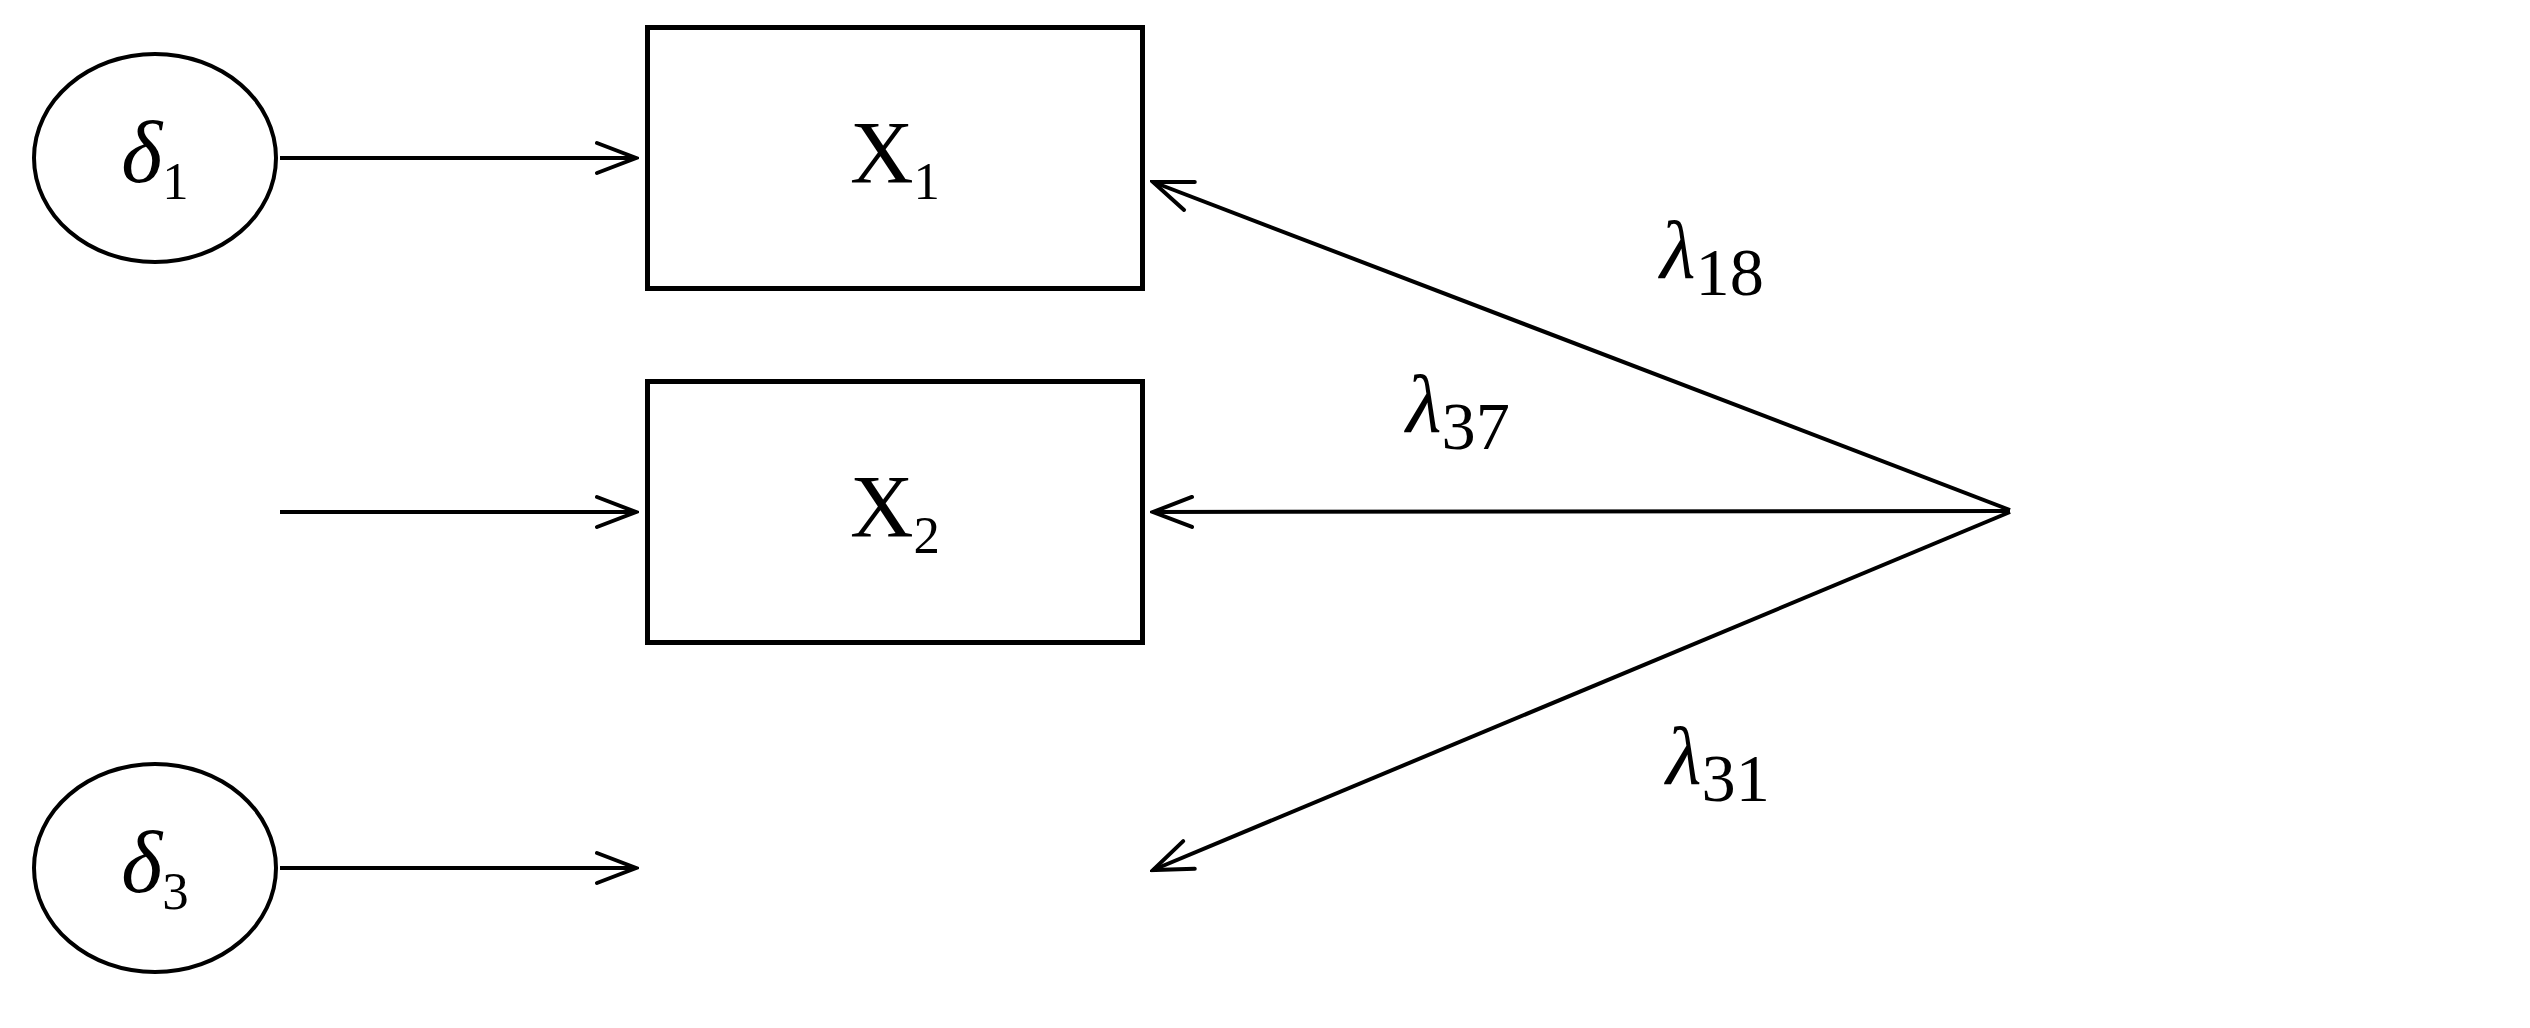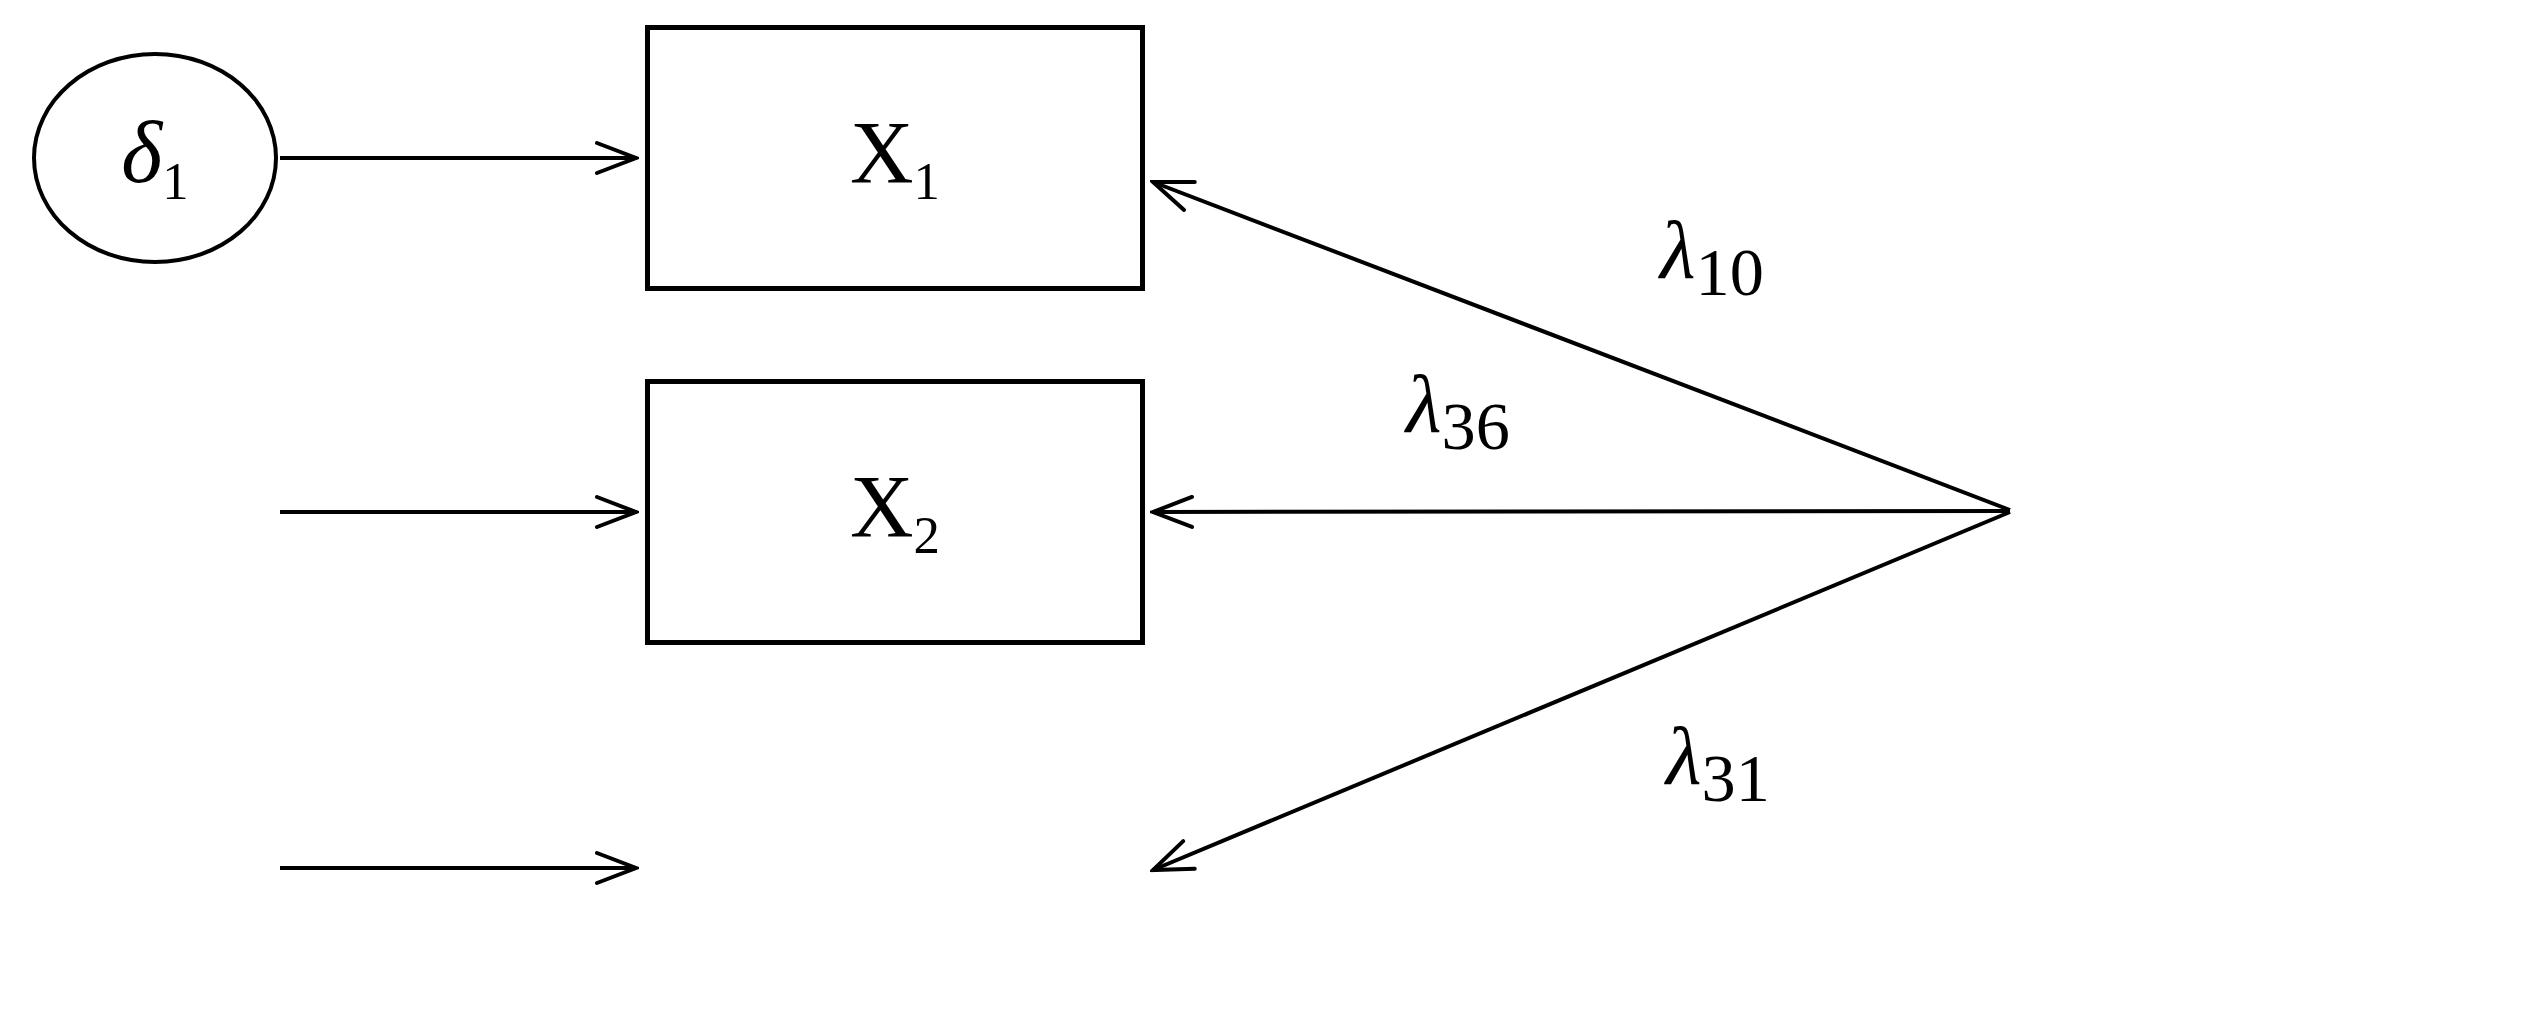--- a/index.html
+++ b/index.html
@@ -77,30 +77,33 @@
     <line x1="2010" y1="510" x2="1153" y2="182" stroke="#000000" stroke-width="4" marker-end="url(#ah)"></line>
     <line x1="2010" y1="511" x2="1153" y2="512" stroke="#000000" stroke-width="4" marker-end="url(#ah)"></line>
     <line x1="2010" y1="512" x2="1153" y2="870" stroke="#000000" stroke-width="4" marker-end="url(#ah)"></line>
   </svg>
 
   <div class="node circle" style="left:32px;top:52px">
     <span class="lbl"><span class="sym">δ</span><sub>1</sub></span>
   </div>
 
 
+  <div class="node circle" style="left:32px;top:762px">
+    <span class="lbl"><span class="sym">δ</span><sub>3</sub></span>
+  </div>
 
   <div class="node box" style="left:645px;top:25px">
     <span class="lbl upright"><span class="sym">X</span><sub>1</sub></span>
   </div>
 
   <div class="node box" style="left:645px;top:379px">
     <span class="lbl upright"><span class="sym">X</span><sub>2</sub></span>
   </div>
 
 
 
-  <div class="loading" style="left:1712px;top:258px"><span class="sym">λ</span><sub>10</sub></div>
+  <div class="loading" style="left:1712px;top:258px"><span class="sym">λ</span><sub>18</sub></div>
 
-  <div class="loading" style="left:1458px;top:412px"><span class="sym">λ</span><sub>36</sub></div>
+  <div class="loading" style="left:1458px;top:412px"><span class="sym">λ</span><sub>37</sub></div>
 
   <div class="loading" style="left:1718px;top:764px"><span class="sym">λ</span><sub>31</sub></div>
 
 </div>
 
 </body></html>

